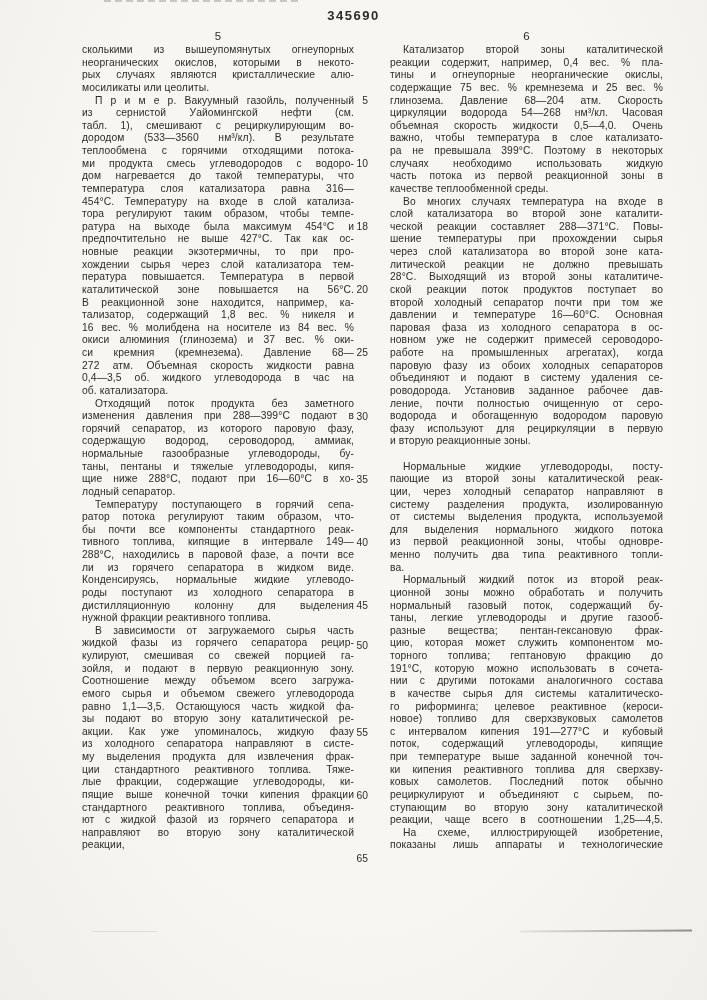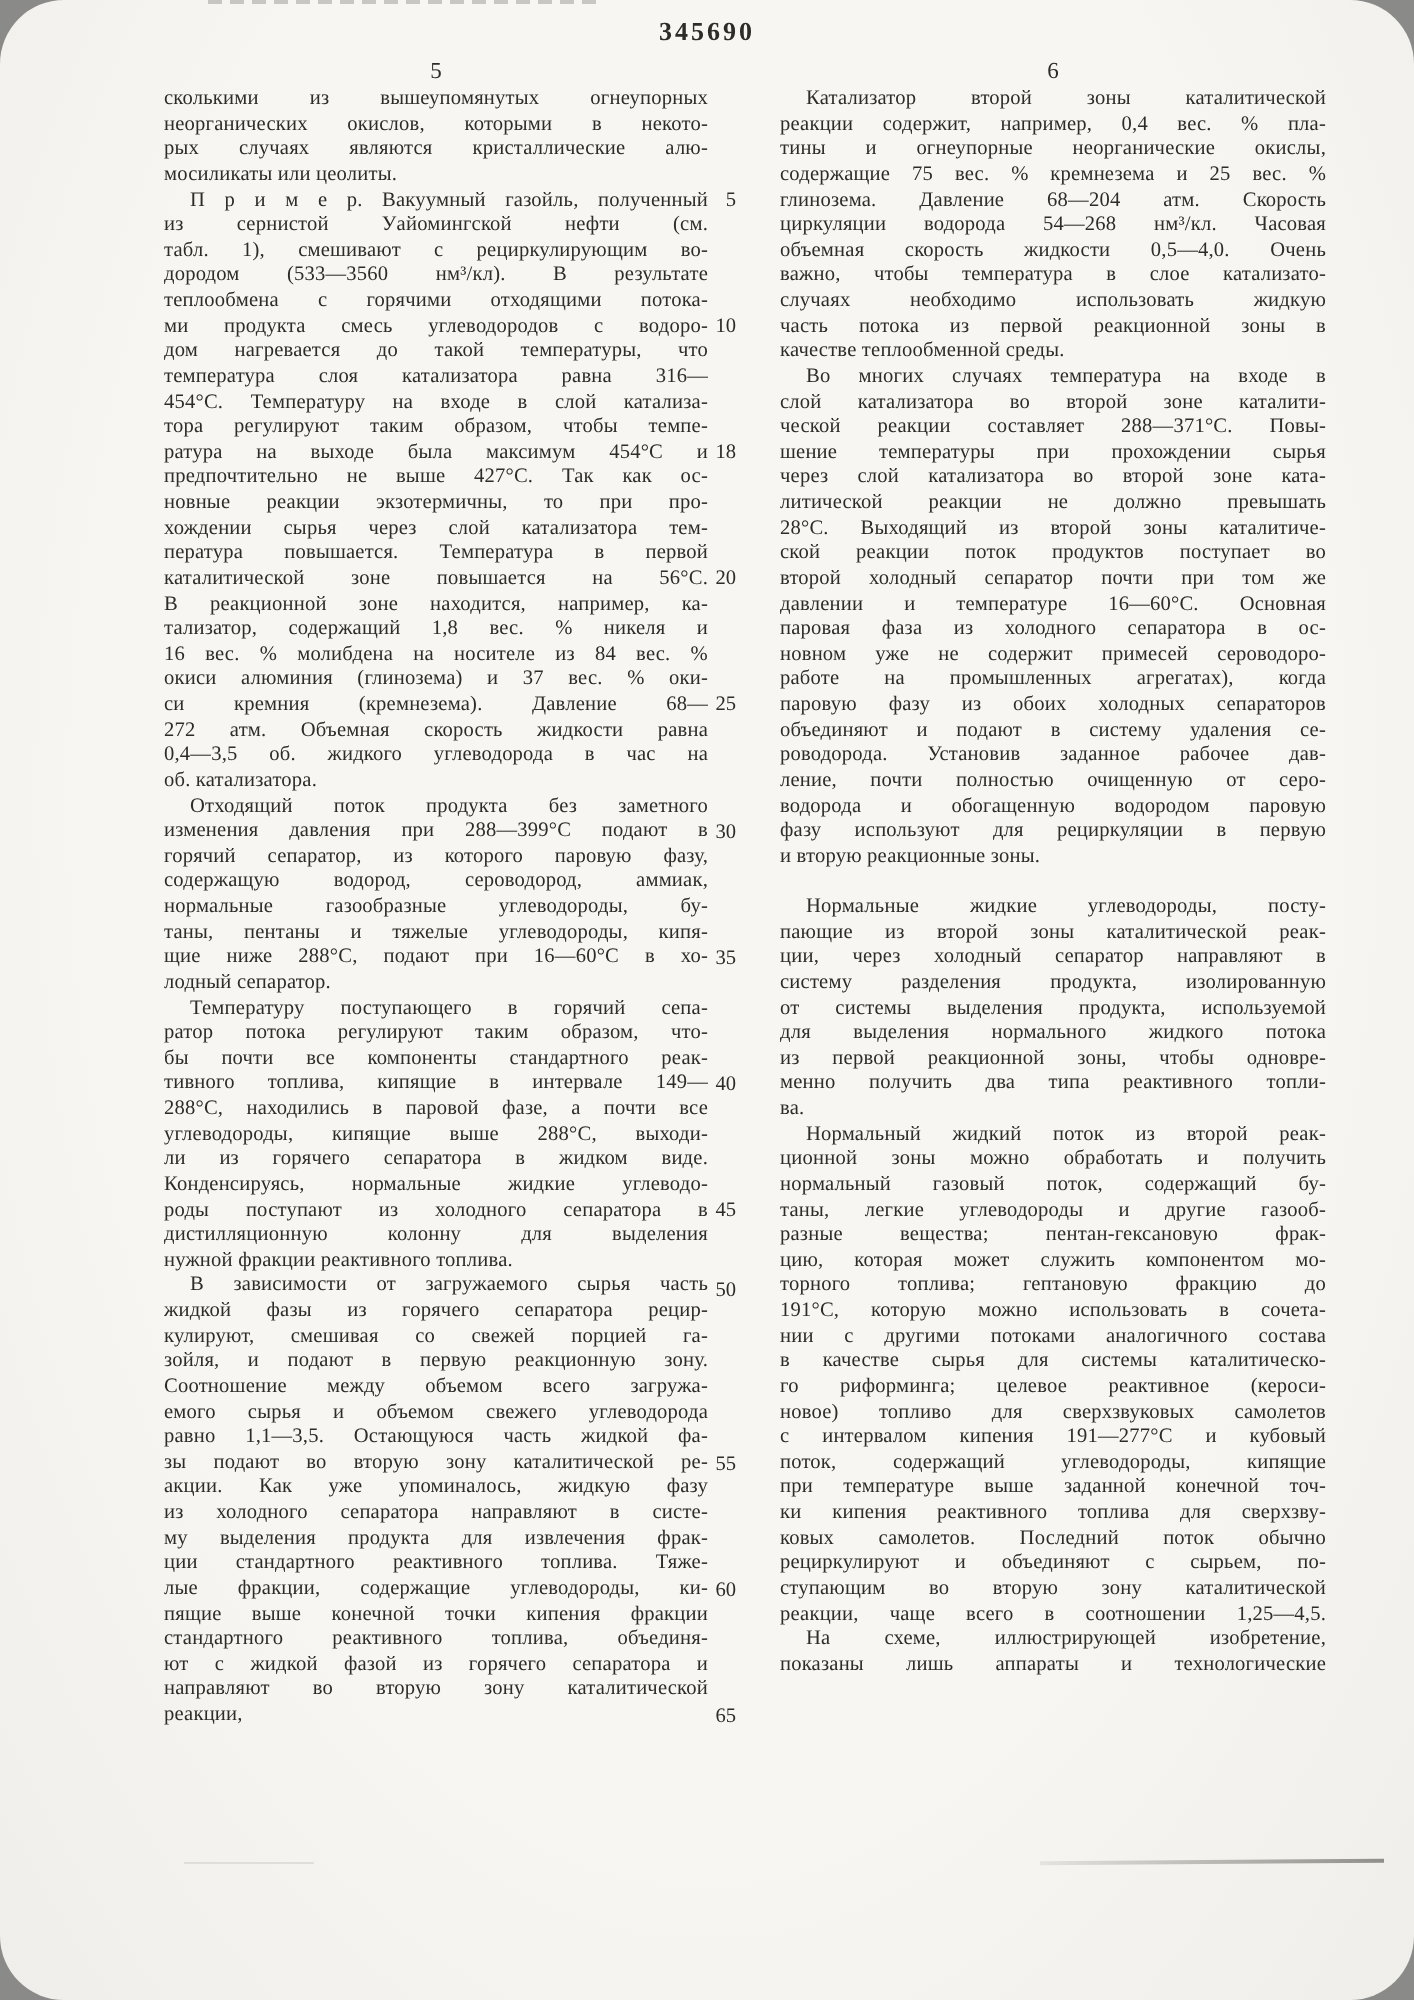--- a/index.html
+++ b/index.html
@@ -1,22 +1,22 @@
 <!DOCTYPE html>
 <html><head>
 <meta charset="utf-8">
 <style>
   html,body{margin:0;padding:0;}
   body{background:#8a8a88;}
   .page{
     position:relative;width:707px;height:1000px;margin:0 auto;
     background:#f5f4f0;
     background-image:radial-gradient(ellipse at 50% 40%, #f7f6f2 60%, #efeeea 100%);
-    font-family:Liberation Serif, serif;
-    color:#2e2c27;overflow:hidden;border-radius:32px;
+    font-family:Liberation Sans, sans-serif;
+    color:#2e2c27;overflow:hidden;
   }
   .patent-number{
     position:absolute;top:8px;left:0;width:100%;text-align:center;
     font-size:13px;font-weight:bold;letter-spacing:1.5px;
   }
   .pageno{position:absolute;top:30px;font-size:11.5px;}
   .pageno.pn-left{left:82px;width:272px;text-align:center;}
   .pageno.pn-right{left:390px;width:273px;text-align:center;}
   .textblock{position:absolute;top:44px;left:82px;display:flex;}
   .col{width:272px;}
@@ -94,21 +94,20 @@
         <div class="line">содержащую водород, сероводород, аммиак,</div>
         <div class="line">нормальные газообразные углеводороды, бу-</div>
         <div class="line">таны, пентаны и тяжелые углеводороды, кипя-</div>
         <div class="line">щие ниже 288°С, подают при 16—60°С в хо-</div>
         <div class="line flush">лодный сепаратор.</div>
         <div class="line indent">Температуру поступающего в горячий сепа-</div>
         <div class="line">ратор потока регулируют таким образом, что-</div>
         <div class="line">бы почти все компоненты стандартного реак-</div>
         <div class="line">тивного топлива, кипящие в интервале 149—</div>
         <div class="line">288°С, находились в паровой фазе, а почти все</div>
-        <div class="line">углеводороды, кипящие выше 288°С, выходи-</div>
         <div class="line">ли из горячего сепаратора в жидком виде.</div>
         <div class="line">Конденсируясь, нормальные жидкие углеводо-</div>
         <div class="line">роды поступают из холодного сепаратора в</div>
         <div class="line">дистилляционную колонну для выделения</div>
         <div class="line flush">нужной фракции реактивного топлива.</div>
         <div class="line indent">В зависимости от загружаемого сырья часть</div>
         <div class="line">жидкой фазы из горячего сепаратора рецир-</div>
         <div class="line">кулируют, смешивая со свежей порцией га-</div>
         <div class="line">зойля, и подают в первую реакционную зону.</div>
         <div class="line">Соотношение между объемом всего загружа-</div>
@@ -143,20 +142,21 @@
       </div>
     <div class="col right" id="right-col">
         <div class="line indent">Катализатор второй зоны каталитической</div>
         <div class="line">реакции содержит, например, 0,4 вес. % пла-</div>
         <div class="line">тины и огнеупорные неорганические окислы,</div>
         <div class="line">содержащие 75 вес. % кремнезема и 25 вес. %</div>
         <div class="line">глинозема. Давление 68—204 атм. Скорость</div>
         <div class="line">циркуляции водорода 54—268 нм³/кл. Часовая</div>
         <div class="line">объемная скорость жидкости 0,5—4,0. Очень</div>
         <div class="line">важно, чтобы температура в слое катализато-</div>
+        <div class="line">ра не превышала 399°С. Поэтому в некоторых</div>
         <div class="line">случаях необходимо использовать жидкую</div>
         <div class="line">часть потока из первой реакционной зоны в</div>
         <div class="line flush">качестве теплообменной среды.</div>
         <div class="line indent">Во многих случаях температура на входе в</div>
         <div class="line">слой катализатора во второй зоне каталити-</div>
         <div class="line">ческой реакции составляет 288—371°С. Повы-</div>
         <div class="line">шение температуры при прохождении сырья</div>
         <div class="line">через слой катализатора во второй зоне ката-</div>
         <div class="line">литической реакции не должно превышать</div>
         <div class="line">28°С. Выходящий из второй зоны каталитиче-</div>

